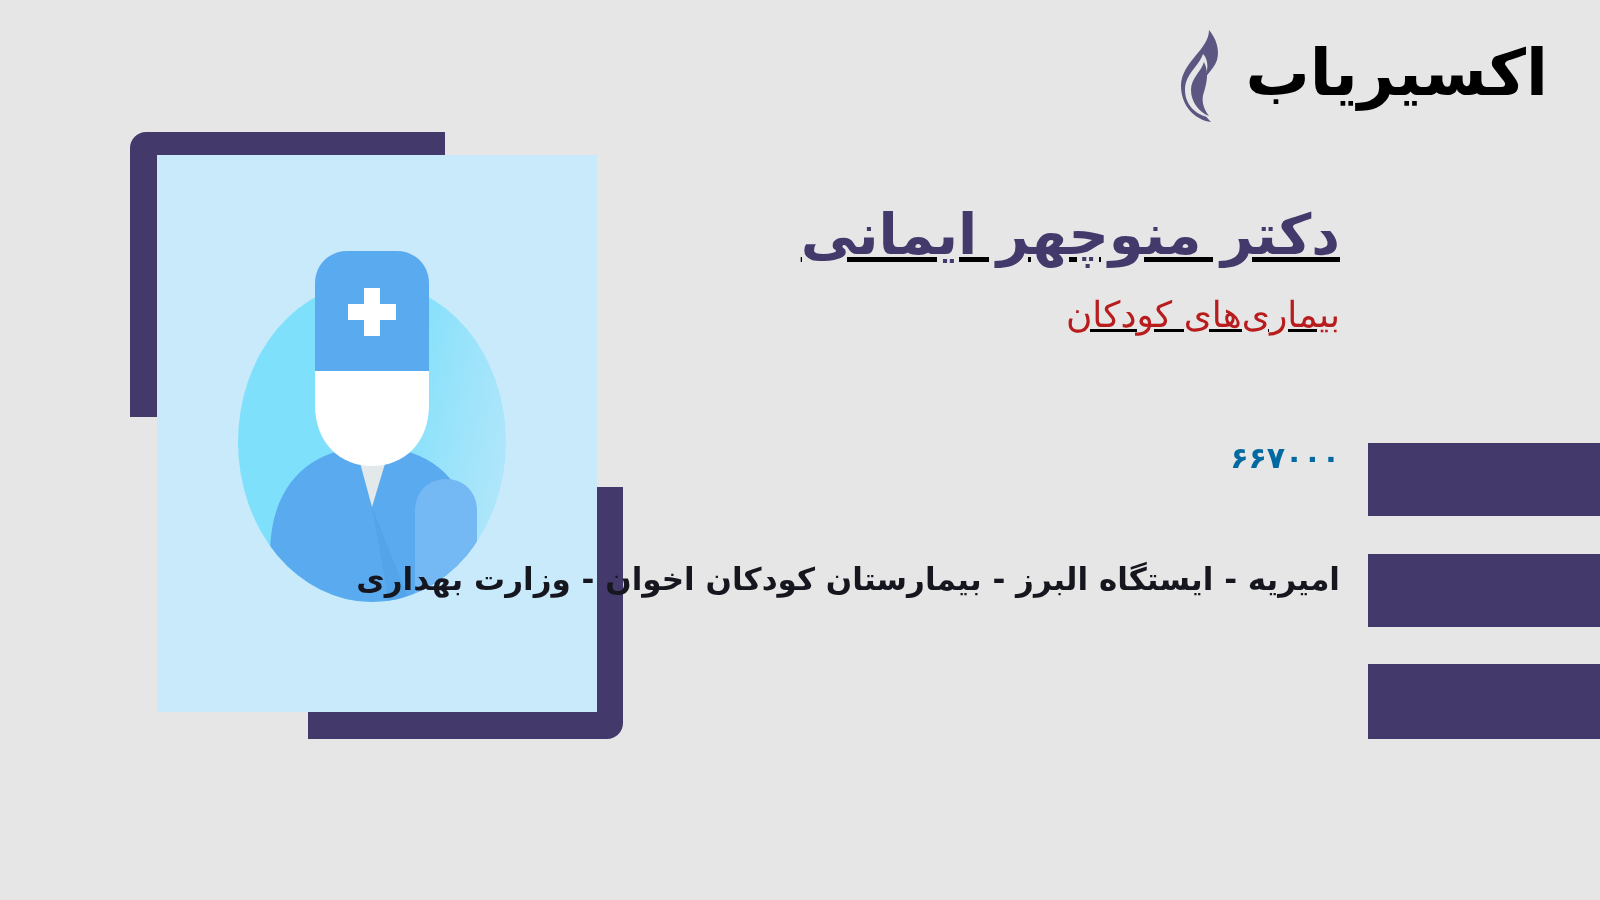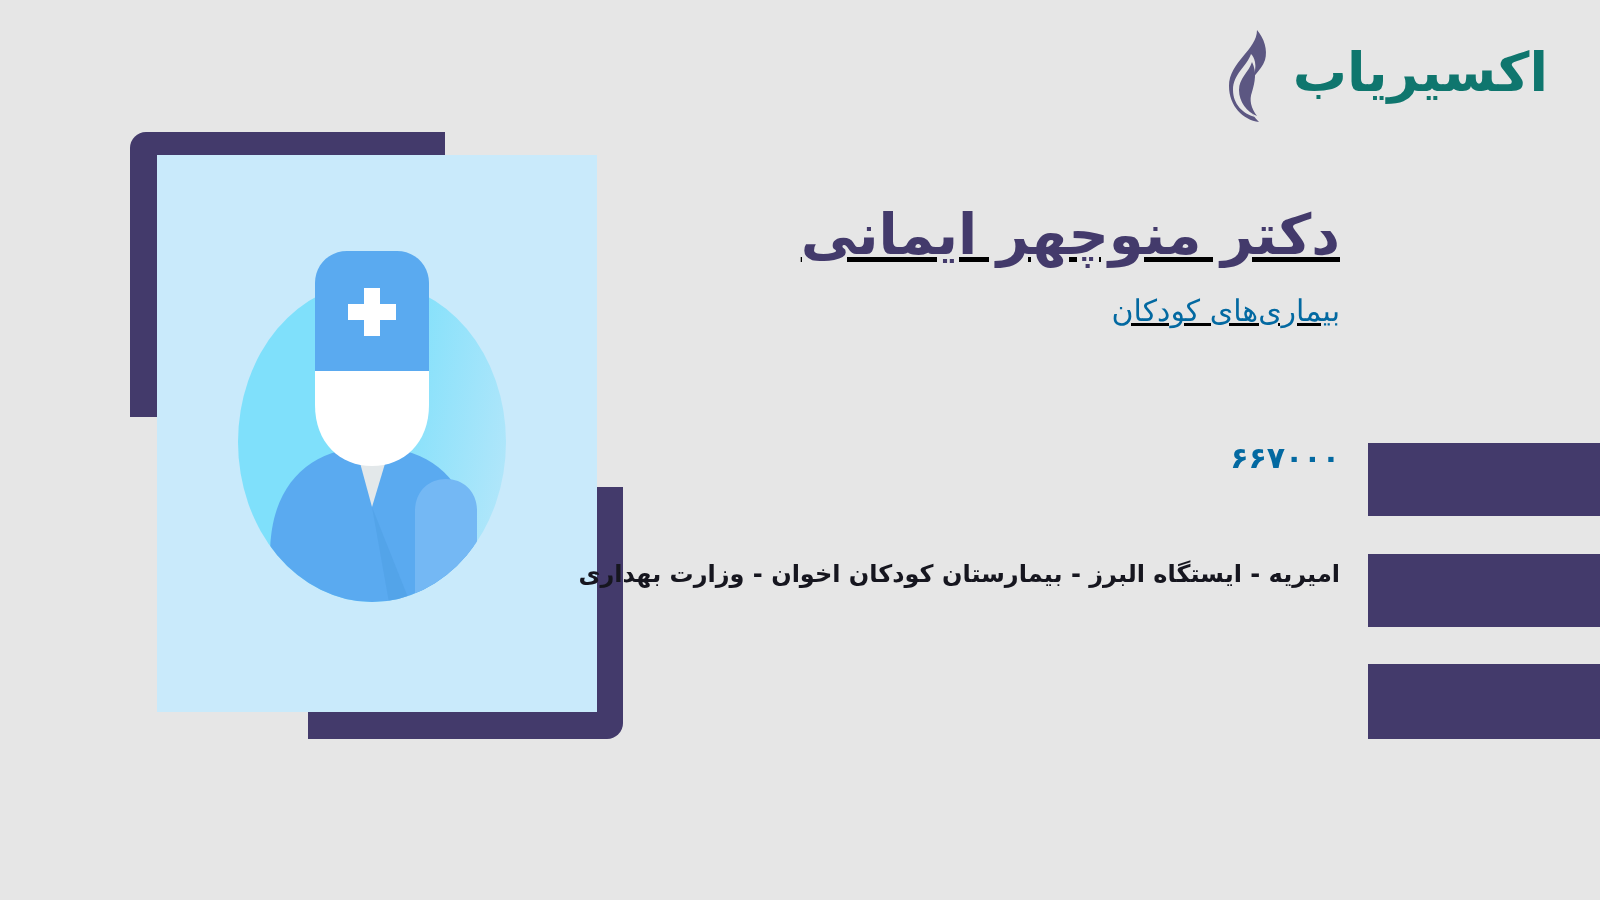--- a/index.html
+++ b/index.html
@@ -29,23 +29,23 @@
     top: 26px;
     right: 52px;
     display: flex;
     flex-direction: row;
     align-items: center;
     gap: 10px;
     height: 100px;
   }
   .brand-wordmark {
     font-family: "DejaVu Sans", "Liberation Sans", sans-serif;
-    font-size: 54px;
-    font-weight: 700;
-    color: #0f766e;
+    font-size: 64px;
+    font-weight: 700;
+    color: #000000;
     letter-spacing: 0px;
     line-height: 1;
     direction: rtl;
     white-space: nowrap;
     padding-bottom: 6px;
   }
   .brand-mark {
     width: 76px;
     height: 96px;
     flex: 0 0 auto;
@@ -118,23 +118,23 @@
     font-family: "DejaVu Sans", "Liberation Sans", sans-serif;
     font-size: 56px;
     font-weight: 700;
     color: #433a6b;
     line-height: 1.25;
     margin: 0;
     white-space: nowrap;
   }
   .doctor-specialty {
     font-family: "DejaVu Serif", "Liberation Serif", serif;
-    font-size: 30px;
+    font-size: 36px;
     font-weight: 400;
-    color: #0369a1;
+    color: #b91c1c;
     line-height: 1.5;
     margin: 18px 0 0 0;
     white-space: nowrap;
   }
   .doctor-code {
     position: absolute;
     right: 260px;
     top: 440px;
     font-family: "DejaVu Sans", "Liberation Sans", sans-serif;
     font-size: 30px;
@@ -144,21 +144,21 @@
     letter-spacing: 1px;
     white-space: nowrap;
   }
   .doctor-address {
     position: absolute;
     right: 260px;
     top: 556px;
     width: 700px;
     text-align: right;
     font-family: "DejaVu Sans", "Liberation Sans", sans-serif;
-    font-size: 24px;
+    font-size: 31px;
     font-weight: 700;
     color: #16161f;
     direction: rtl;
     line-height: 1.5;
     white-space: nowrap;
   }
 
   
   .bar-stack {
     position: absolute;

